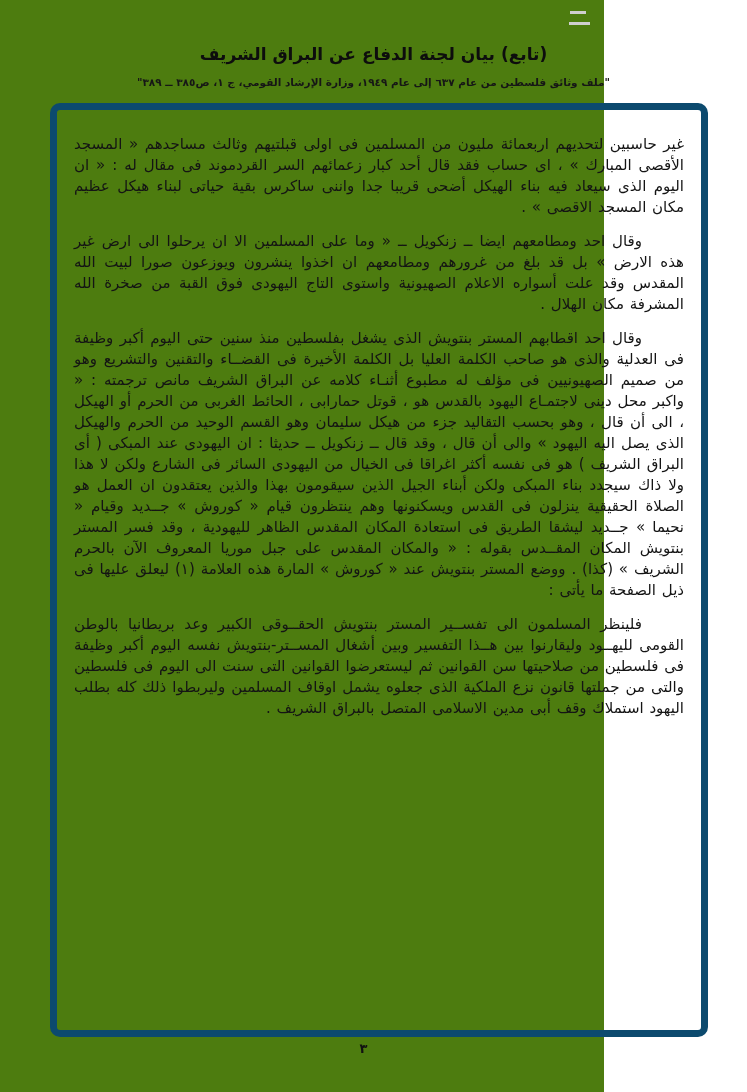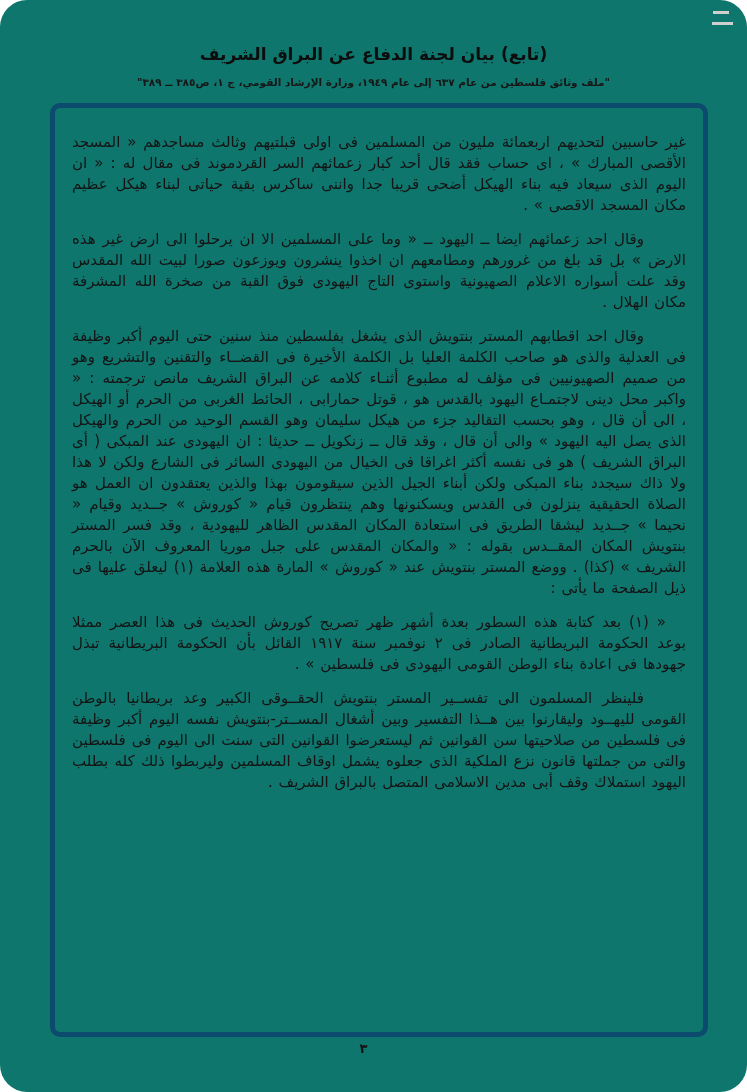--- a/index.html
+++ b/index.html
@@ -6,24 +6,23 @@
     margin: 0;
     padding: 0;
     width: 747px;
     height: 1092px;
     background: #ffffff;
     overflow: hidden;
     font-family: "DejaVu Sans", sans-serif;
   }
   .page {
     position: relative;
-    width: 747px;
+    width: 604px;
     height: 1092px;
-    background: #0f766e;
-    border-radius: 27px;
+    background: #4d7c0f;
   }
   .scan-artifact {
     position: absolute;
     background: #cfcfcf;
     height: 3px;
   }
   .artifact-1 { top: 11px; right: 18px; width: 16px; }
   .artifact-2 { top: 22px; right: 14px; width: 21px; }
   .doc-title {
     position: absolute;
@@ -48,21 +47,21 @@
     font-size: 10.5px;
     color: #161616;
   }
   .text-frame {
     position: absolute;
     left: 50px;
     top: 103px;
     width: 658px;
     height: 934px;
     box-sizing: border-box;
-    border: 5px solid #0c4a6e;
+    border: 7px solid #0c4a6e;
     border-radius: 10px;
     padding: 24px 17px 0 17px;
     overflow: hidden;
   }
   .body-text p {
     direction: rtl;
     unicode-bidi: embed;
     text-align: justify;
     margin: 0 0 13px 0;
     font-size: 15px;
@@ -91,22 +90,21 @@
   <div class="scan-artifact artifact-1"></div>
   <div class="scan-artifact artifact-2"></div>
 
   <div class="doc-title">(تابع) بيان لجنة الدفاع عن البراق الشريف</div>
 
   <div class="doc-subtitle">"ملف وثائق فلسطين من عام ٦٣٧ إلى عام ١٩٤٩، وزارة الإرشاد القومي، ج ١، ص٣٨٥ ــ ٣٨٩"</div>
 
   <div class="text-frame">
     <div class="body-text">
       <p>غير حاسبين لتحديهم اربعمائة مليون من المسلمين فى اولى قبلتيهم وثالث مساجدهم « المسجد الأقصى المبارك » ، اى حساب فقد قال أحد كبار زعمائهم السر القردموند فى مقال له : « ان اليوم الذى سيعاد فيه بناء الهيكل أضحى قريبا جدا واننى ساكرس بقية حياتى لبناء هيكل عظيم مكان المسجد الاقصى » .</p>
-      <p class="indent">وقال احد زعمائهم ايضا ــ اليهود ــ « وما على المسلمين الا ان يرحلوا الى ارض غير هذه الارض » بل قد بلغ من غرورهم ومطامعهم ان اخذوا ينشرون ويوزعون صورا لبيت الله المقدس وقد علت أسواره الاعلام الصهيونية واستوى التاج اليهودى فوق القبة من صخرة الله المشرفة مكان الهلال .</p>
+      <p class="indent">وقال احد ومطامعهم ايضا ــ زنكويل ــ « وما على المسلمين الا ان يرحلوا الى ارض غير هذه الارض » بل قد بلغ من غرورهم ومطامعهم ان اخذوا ينشرون ويوزعون صورا لبيت الله المقدس وقد علت أسواره الاعلام الصهيونية واستوى التاج اليهودى فوق القبة من صخرة الله المشرفة مكان الهلال .</p>
       <p class="indent">وقال احد اقطابهم المستر بنتويش الذى يشغل بفلسطين منذ سنين حتى اليوم أكبر وظيفة فى العدلية والذى هو صاحب الكلمة العليا بل الكلمة الأخيرة فى القضــاء والتقنين والتشريع وهو من صميم الصهيونيين فى مؤلف له مطبوع أثنـاء كلامه عن البراق الشريف مانص ترجمته : « واكبر محل دينى لاجتمـاع اليهود بالقدس هو ، قوتل حمارابى ، الحائط الغربى من الحرم أو الهيكل ، الى أن قال ، وهو بحسب التقاليد جزء من هيكل سليمان وهو القسم الوحيد من الحرم والهيكل الذى يصل اليه اليهود » والى أن قال ، وقد قال ــ زنكويل ــ حديثا : ان اليهودى عند المبكى ( أى البراق الشريف ) هو فى نفسه أكثر اغراقا فى الخيال من اليهودى السائر فى الشارع ولكن لا هذا ولا ذاك سيجدد بناء المبكى ولكن أبناء الجيل الذين سيقومون بهذا والذين يعتقدون ان العمل هو الصلاة الحقيقية ينزلون فى القدس ويسكنونها وهم ينتظرون قيام « كوروش » جــديد وقيام « نحيما » جــديد ليشقا الطريق فى استعادة المكان المقدس الظاهر لليهودية ، وقد فسر المستر بنتويش المكان المقــدس بقوله : « والمكان المقدس على جبل موريا المعروف الآن بالحرم الشريف » (كذا) . ووضع المستر بنتويش عند « كوروش » المارة هذه العلامة (١) ليعلق عليها فى ذيل الصفحة ما يأتى :</p>
-      <p class="small-indent">« (١) بعد كتابة هذه السطور بعدة أشهر ظهر تصريح كوروش الحديث فى هذا العصر ممثلا بوعد الحكومة البريطانية الصادر فى ٢ نوفمبر سنة ١٩١٧ القائل بأن الحكومة البريطانية تبذل جهودها فى اعادة بناء الوطن القومى اليهودى فى فلسطين » .</p>
       <p class="indent">فلينظر المسلمون الى تفســير المستر بنتويش الحقــوقى الكبير وعد بريطانيا بالوطن القومى لليهــود وليقارنوا بين هــذا التفسير وبين أشغال المســتر-بنتويش نفسه اليوم أكبر وظيفة فى فلسطين من صلاحيتها سن القوانين ثم ليستعرضوا القوانين التى سنت الى اليوم فى فلسطين والتى من جملتها قانون نزع الملكية الذى جعلوه يشمل اوقاف المسلمين وليربطوا ذلك كله بطلب اليهود استملاك وقف أبى مدين الاسلامى المتصل بالبراق الشريف .</p>
     </div>
   </div>
 
   <div class="page-number">٣</div>
 
 </div>
 
 </body></html>

